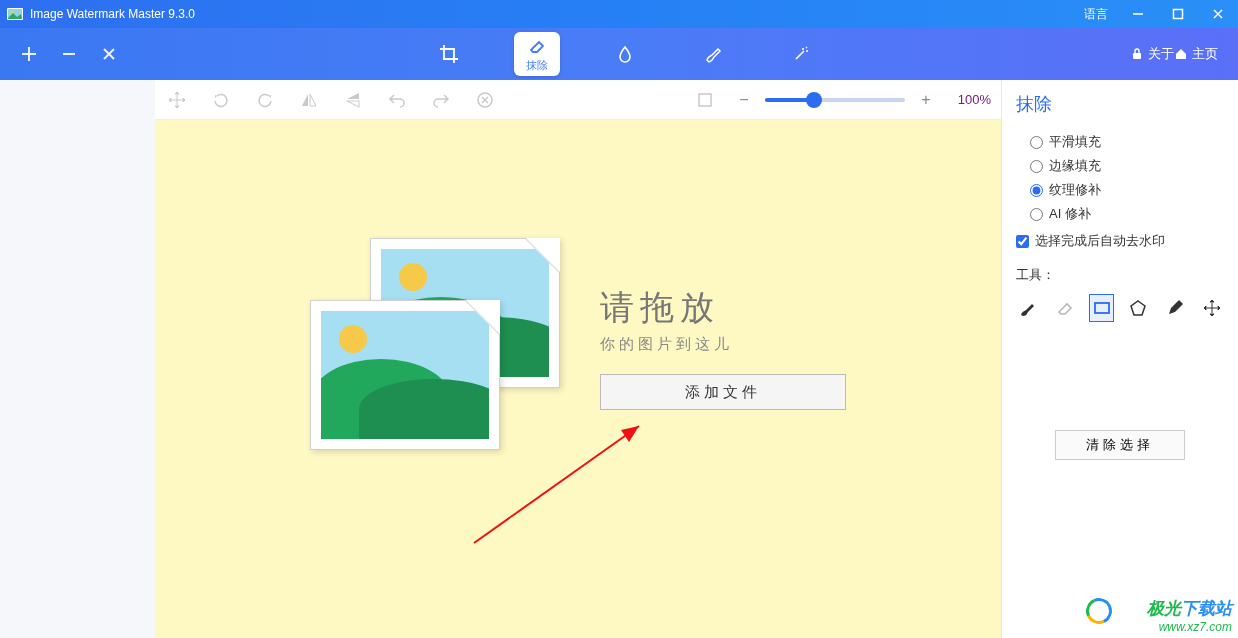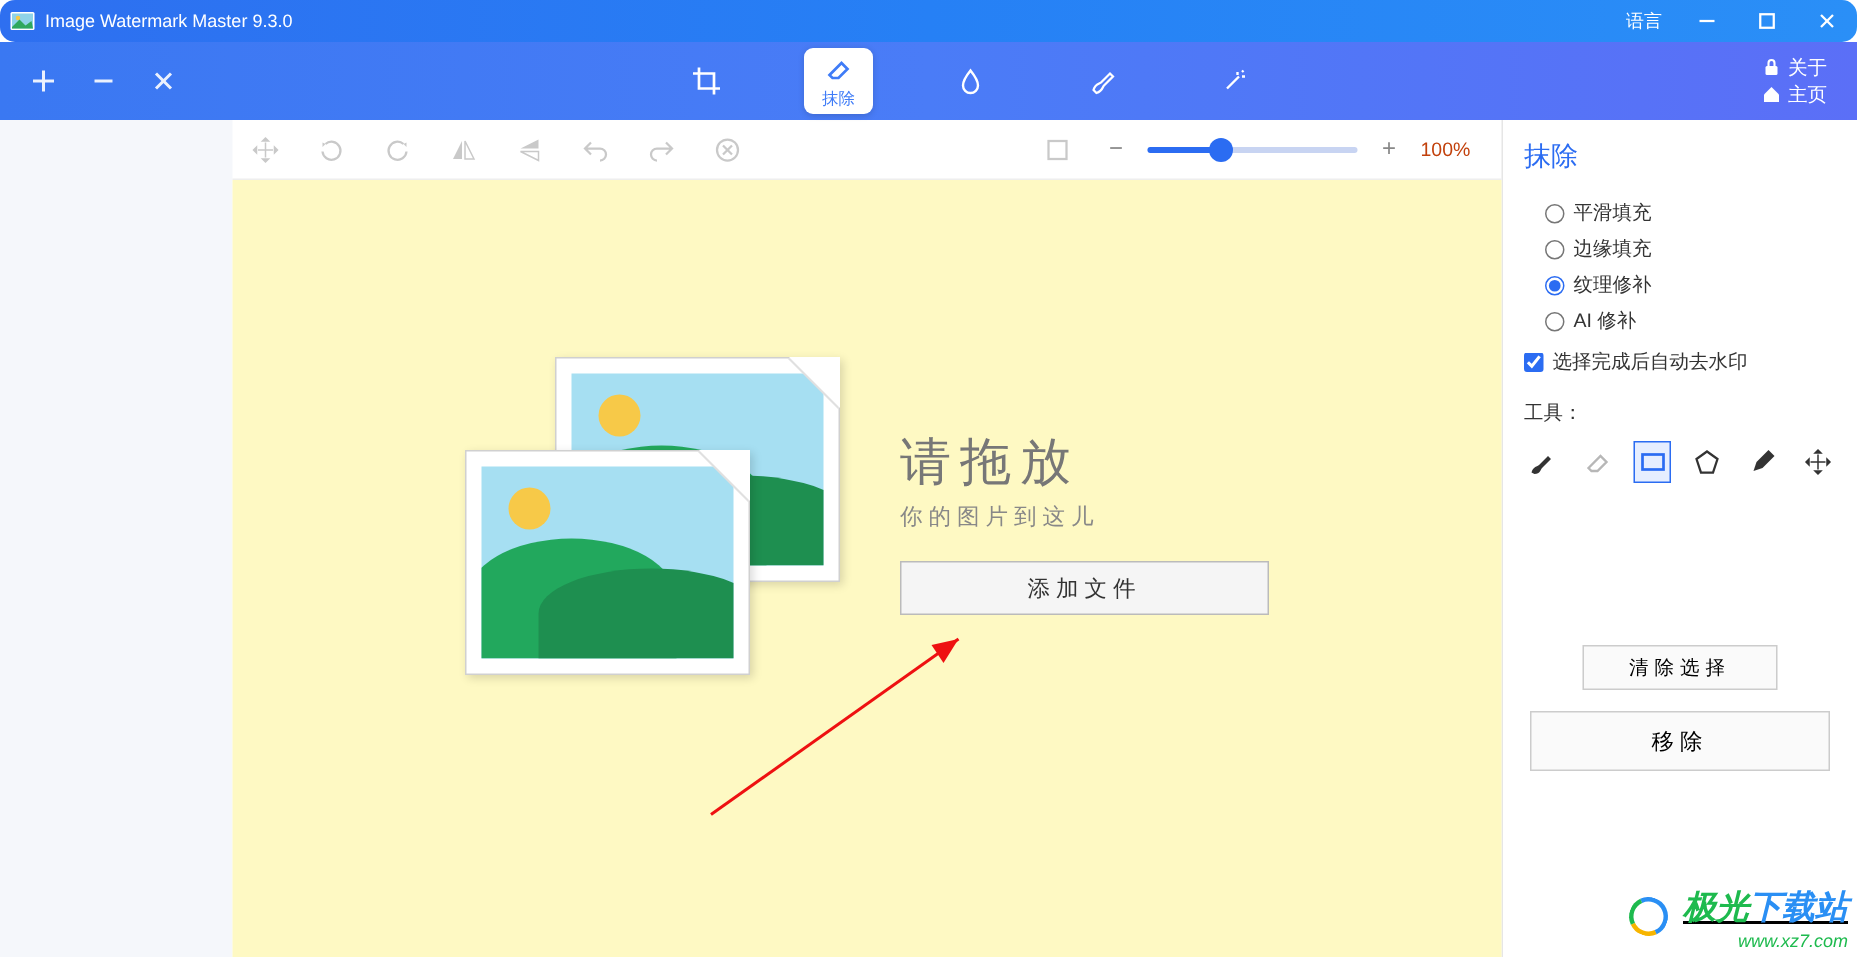--- a/index.html
+++ b/index.html
@@ -7,21 +7,20 @@
 
 
 .title-bar {
   height: 28px;
   background: linear-gradient(to right, #2e6ff0, #2680f5, #2a8ff7);
   display: flex;
   align-items: center;
   color: #fff;
   font-size: 12px;
   padding-left: 6px;
-  border-radius: 10px;
 }
 .title-bar .logo {
   width: 18px; height: 18px; margin-right: 6px;
   display: flex; align-items: center; justify-content: center;
 }
 .title-bar .spacer { flex: 1; }
 .title-bar .lang { margin-right: 10px; cursor: pointer; }
 .win-btn { width: 40px; height: 28px; display:flex; align-items:center; justify-content:center; cursor:pointer; }
 .win-btn svg { stroke: #fff; }
 
@@ -32,21 +31,21 @@
   display: flex;
   align-items: center;
   color: #fff;
 }
 .top-nav .left-group { display:flex; align-items:center; padding-left: 18px; gap: 18px; }
 .top-nav .left-group .icon-btn { width: 22px; height: 22px; display:flex; align-items:center; justify-content:center; cursor:pointer; opacity:0.9; }
 .top-nav .center-group { flex:1; display:flex; align-items:center; justify-content:center; gap: 42px; }
 .mode-btn { width: 46px; height: 44px; display:flex; flex-direction:column; align-items:center; justify-content:center; cursor:pointer; border-radius:6px; }
 .mode-btn.active { background:#fff; color:#3f7cf7; box-shadow:0 1px 4px rgba(0,0,0,0.15); }
 .mode-btn .mlabel { font-size:11px; margin-top:2px; }
-.top-nav .right-group { display:flex; align-items:center; gap:0; padding-right:20px; font-size:13px;flex-direction:column; }
+.top-nav .right-group { display:flex; align-items:center; gap:0; padding-right:20px; font-size:13px; }
 .right-group .link { display:flex; align-items:center; gap:4px; cursor:pointer; }
 
 
 .workspace { display:flex; height: calc(100% - 80px); }
 .left-strip { width: 155px; background:#f5f7fb; }
 .canvas-wrap { flex:1; display:flex; flex-direction:column; border-right:1px solid #e6e6e6; }
 .side-panel { width: 236px; padding: 12px 14px; position:relative; }
 
 
 .canvas-toolbar {
@@ -57,21 +56,21 @@
   padding: 0 10px;
 }
 .ct-group { display:flex; align-items:center; gap: 20px; }
 .ct-btn { width:24px; height:24px; display:flex; align-items:center; justify-content:center; cursor:pointer; opacity:0.45; }
 .ct-sep { flex:1; }
 .zoom-group { display:flex; align-items:center; gap:10px; }
 .zoom-sign { width:22px; height:22px; display:flex; align-items:center; justify-content:center; color:#888; cursor:pointer; font-size:16px; }
 .slider { position:relative; width:140px; height:4px; background:#c8d4f2; border-radius:2px; }
 .slider .fill { position:absolute; left:0; top:0; height:4px; background:#2b6cf2; border-radius:2px; width:35%; }
 .slider .handle { position:absolute; top:-6px; left:35%; width:16px; height:16px; border-radius:50%; background:#2b6cf2; transform:translateX(-50%); }
-.zoom-pct { font-size:13px; color:#c2410c; width:44px; text-align:left; }
+.zoom-pct { font-size:13px; color:#701a75; width:44px; text-align:right; }
 .crop-icon { margin-right:6px;}
 
 
 .drop-zone { flex:1; position:relative; background:#fef9c3; }
 .drop-content { position:absolute; left:50%; top:44%; transform:translate(-50%,-50%); display:flex; align-items:center; gap: 30px; }
 .pic-stack { position:relative; width:260px; height:220px; }
 .pic { position:absolute; width:190px; height:150px; background:#fff; border:1px solid #d0d0d0; box-shadow:2px 2px 6px rgba(0,0,0,0.15); }
 .pic.back { left:60px; top:0; }
 .pic.front { left:0; top:62px; }
 .pic .fold { position:absolute; right:0; top:0; width:0; height:0; border-left:34px solid transparent; border-top:34px solid #e0e0e0; }
@@ -101,21 +100,21 @@
 .side-btns { position:absolute; left:14px; right:14px; top:350px; display:flex; flex-direction:column; gap:14px; align-items:center;}
 .side-btn { width:130px; height:30px; border:1px solid #ccc; background:#fafafa; font-size:13px; cursor:pointer; letter-spacing:4px; }
 .side-btn.wide { width:200px; height:40px; font-size:15px; }
 
 
 .export-bar { position:absolute; right:18px; bottom:10px; }
 .export-btn { width:200px; height:36px; background:#e8e8e8; color:#999; border:1px solid #ddd; font-size:15px; letter-spacing:6px; cursor:not-allowed; }
 
 
 .wm { position:absolute; right:6px; bottom:4px; text-align:right; pointer-events:none; }
-.wm .w1 { font-size:22px; font-weight:bold; font-style:italic;text-decoration:underline; }
+.wm .w1 { font-size:17px; font-weight:bold; font-style:italic; }
 .wm .w1 .g { color:#1eba4e; } .wm .w1 .b { color:#2a8ff4; }
 .wm .w2 { font-size:12px; color:#1eba4e; font-style:italic; }
 .wm .ico { position:absolute; right:120px; bottom:10px; width:26px; height:26px; border-radius:50%; border:3px solid #2a8ff4; border-left-color:#1eba4e; border-bottom-color:#f7b500; transform:rotate(20deg); }
 </style>
 </head>
 <body>
 
 <div class="title-bar">
   <span class="logo">
     <svg width="18" height="18" viewBox="0 0 18 18">
@@ -366,21 +365,20 @@
         </div>
       <div class="tool-ic">
           <svg width="18" height="18" viewBox="0 0 18 18">
             <path d="M9 1 L11 3 H7 Z M9 17 L7 15 H11 Z M1 9 L3 7 V11 Z M17 9 L15 11 V7 Z M9 4 V14 M4 9 H14" stroke="#333" fill="#333" stroke-width="1"></path>
           </svg>
         </div>
     </div>
 
     <div class="side-btns">
       <button class="side-btn">清除选择</button>
-      <button class="side-btn wide">移除</button>
     </div>
 
   </div>
 </div>
 
 <div class="wm">
   <div class="ico"></div>
   <div class="w1"><span class="g">极光</span><span class="b">下载站</span></div>
   <div class="w2">www.xz7.com</div>
 </div>

